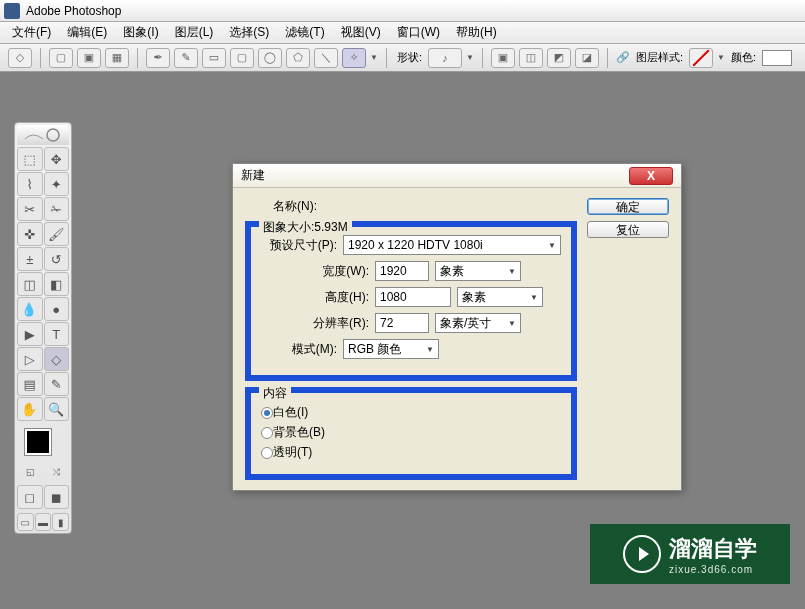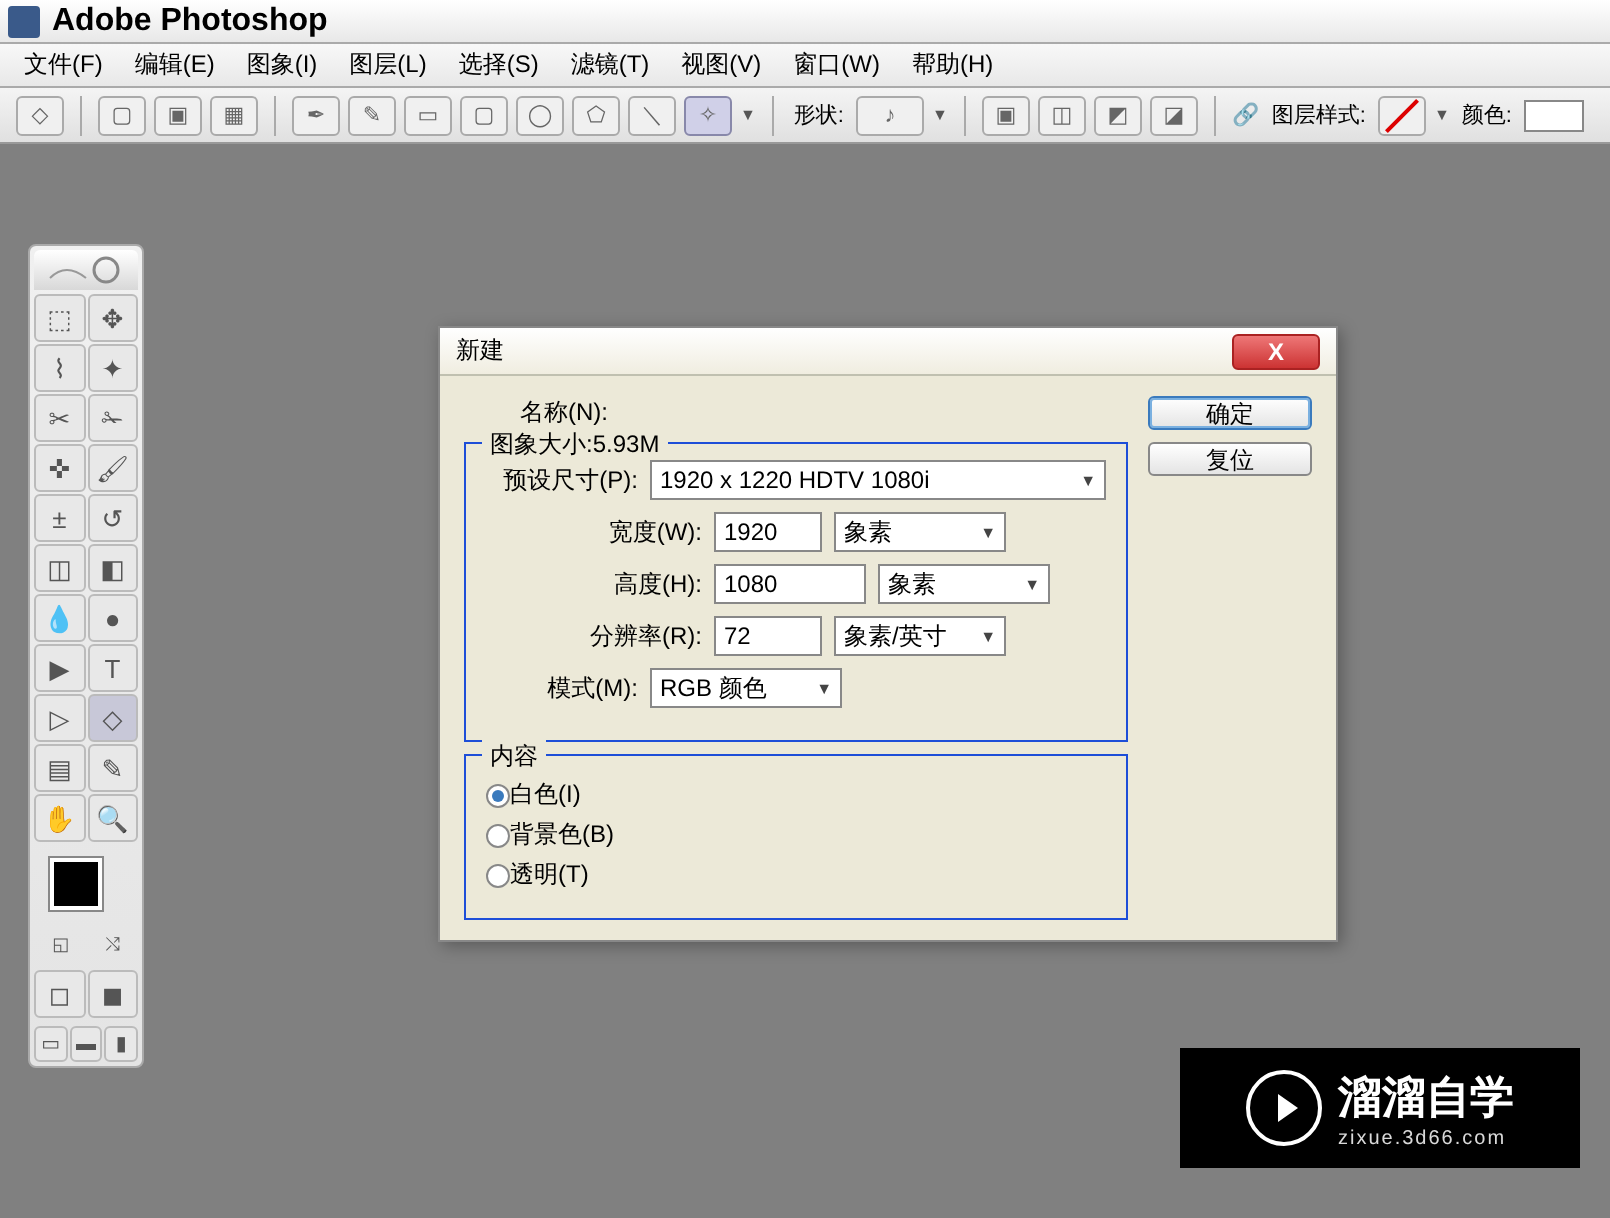--- a/index.html
+++ b/index.html
@@ -1,20 +1,20 @@
 <!DOCTYPE html>
 <html><head>
   <meta charset="utf-8">
   <style>
     * { margin: 0; padding: 0; box-sizing: border-box; font-family: "Microsoft YaHei", sans-serif; }
     body { background: #808080; width: 805px; height: 609px; overflow: hidden; position: relative; }
     
     .titlebar { background: linear-gradient(#fff, #e8e8e8); height: 22px; display: flex; align-items: center; padding: 0 4px; border-bottom: 1px solid #aaa; }
     .app-icon { width: 16px; height: 16px; margin-right: 6px; background: #3a5a8a; border-radius: 2px; }
-    .titlebar-text { font-size: 16px; font-weight: bold; }
+    .titlebar-text { font-size: 12px; font-weight: normal; }
     
     .menubar { background: linear-gradient(#f8f8f8, #e8e8e8); height: 22px; display: flex; align-items: center; padding: 0 4px; border-bottom: 1px solid #aaa; }
     .menu-item { font-size: 12px; padding: 2px 8px; cursor: pointer; }
     
     .optionbar { background: linear-gradient(#f4f4f4, #e0e0e0); height: 28px; display: flex; align-items: center; padding: 0 8px; border-bottom: 1px solid #999; gap: 4px; }
     .opt-icon { width: 24px; height: 20px; border: 1px solid #aaa; background: #f0f0f0; border-radius: 3px; display: inline-flex; align-items: center; justify-content: center; font-size: 11px; color: #666; }
     .opt-icon.active { background: #d0d0e8; border-color: #88a; }
     .opt-sep { width: 1px; height: 20px; background: #aaa; margin: 0 4px; }
     .opt-label { font-size: 11px; margin: 0 2px; }
     .color-swatch { width: 30px; height: 16px; background: #fff; border: 1px solid #888; }
@@ -29,44 +29,44 @@
     .tool-grid { display: grid; grid-template-columns: 1fr 1fr; gap: 1px; margin-top: 2px; }
     .tool-btn { height: 24px; background: #e8e8e8; border: 1px solid #bbb; border-radius: 3px; display: flex; align-items: center; justify-content: center; font-size: 13px; color: #555; cursor: pointer; }
     .color-picker { margin-top: 4px; height: 40px; position: relative; }
     .fg-color { position: absolute; top: 4px; left: 8px; width: 26px; height: 26px; background: #000; border: 2px solid #fff; outline: 1px solid #888; }
     .bg-color { position: absolute; top: 14px; left: 18px; width: 26px; height: 26px; background: #fff; border: 2px solid #fff; outline: 1px solid #888; z-index: -1; }
     .mini-swap { margin-top: 2px; height: 14px; display: flex; justify-content: space-around; font-size: 9px; color: #555; }
     .quick-mask { margin-top: 4px; display: grid; grid-template-columns: 1fr 1fr; gap: 1px; }
     .screen-modes { margin-top: 4px; display: grid; grid-template-columns: 1fr 1fr 1fr; gap: 1px; }
     .screen-modes .tool-btn { height: 18px; font-size: 10px; }
     
-    .dialog { position: absolute; top: 91px; left: 219px; width: 450px; background: #ece9d8; border: 1px solid #888; box-shadow: 2px 2px 8px rgba(0,0,0,0.3); }
+    .dialog { position: absolute; top: 91px; left: 232px; width: 450px; background: #ece9d8; border: 1px solid #888; box-shadow: 2px 2px 8px rgba(0,0,0,0.3); }
     .dialog-titlebar { height: 24px; background: linear-gradient(#fff, #f0ede0); display: flex; align-items: center; padding: 0 8px; border-bottom: 1px solid #c0c0b0; }
     .dialog-title { font-size: 12px; flex: 1; }
     .close-btn { width: 44px; height: 18px; background: linear-gradient(#e77, #c33); border: 1px solid #a22; border-radius: 3px; color: #fff; font-size: 12px; display: flex; align-items: center; justify-content: center; cursor: pointer; font-weight: bold; }
     .dialog-body { padding: 10px 12px; display: flex; gap: 10px; }
     .dialog-main { flex: 1; }
     .dialog-side { width: 82px; display: flex; flex-direction: column; gap: 6px; }
     .dlg-btn { height: 17px; background: linear-gradient(#fff, #e4e4e4); border: 1px solid #888; border-radius: 3px; font-size: 12px; cursor: pointer; }
     .dlg-btn.primary { border: 1px solid #3a7abd; box-shadow: 0 0 0 1px #7ab0e0 inset; }
     
     .form-row { display: flex; align-items: center; margin-bottom: 6px; gap: 6px; }
     .form-label { font-size: 12px; text-align: right; }
     .form-input { height: 20px; border: 1px solid #888; padding: 0 4px; font-size: 12px; background: #fff; }
     .form-select { height: 20px; border: 1px solid #888; padding: 0 4px; font-size: 12px; background: #fff; position: relative; display: flex; align-items: center; justify-content: space-between; }
     .select-arrow { font-size: 8px; color: #444; }
     
-    .fieldset { border: 1px solid #1d4ed8; padding: 8px 10px 10px; margin-top: 6px; position: relative; }
+    .fieldset { border: 6px solid #1d4ed8; padding: 8px 10px 10px; margin-top: 6px; position: relative; }
     .fieldset-legend { position: absolute; top: -8px; left: 8px; background: #ece9d8; padding: 0 4px; font-size: 12px; }
     
     .radio-row { display: flex; align-items: center; gap: 0; margin: 3px 0; font-size: 12px; }
     .radio { width: 12px; height: 12px; border: 1px solid #888; border-radius: 50%; background: #fff; position: relative; }
     .radio.checked::after { content: ''; position: absolute; width: 6px; height: 6px; background: #3a7abd; border-radius: 50%; top: 2px; left: 2px; }
     
-    .watermark { position: absolute; bottom: 25px; right: 15px; width: 200px; height: 60px; background: #000000; display: flex; align-items: center; justify-content: center; gap: 8px; }
+    .watermark { position: absolute; bottom: 25px; right: 15px; width: 200px; height: 60px; background: #14532d; display: flex; align-items: center; justify-content: center; gap: 8px; }
     .wm-icon { width: 38px; height: 38px; border: 2px solid #fff; border-radius: 50%; display: flex; align-items: center; justify-content: center; }
     .wm-play { width: 0; height: 0; border-left: 10px solid #fff; border-top: 7px solid transparent; border-bottom: 7px solid transparent; margin-left: 3px; }
     .wm-text { color: #fff; }
     .wm-main { font-size: 22px; font-weight: bold; }
     .wm-sub { font-size: 10px; letter-spacing: 1px; opacity: 0.85; }
   </style>
 </head>
 <body>
 
 <div class="titlebar">

